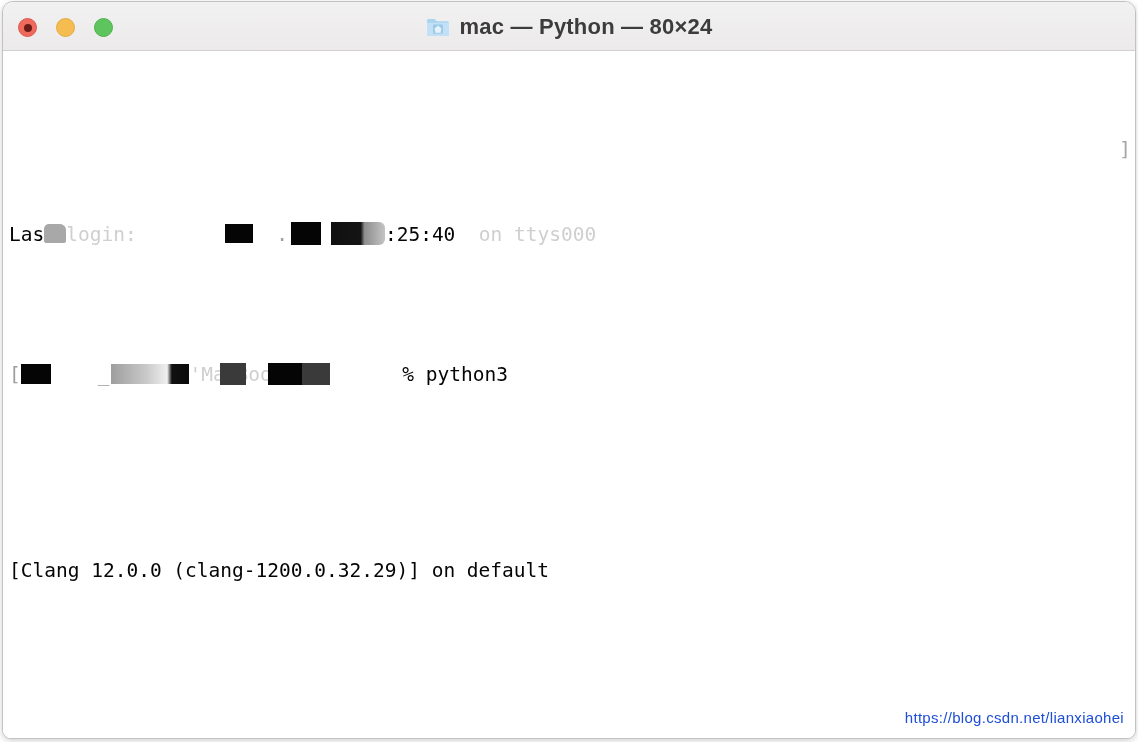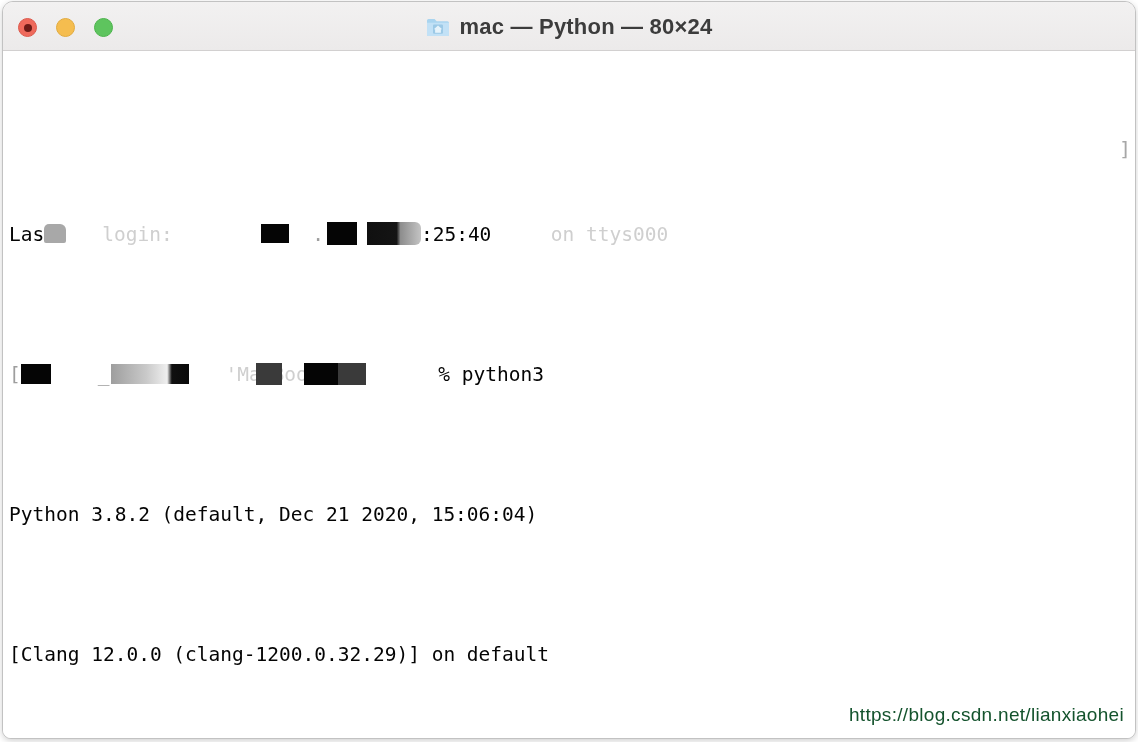--- a/index.html
+++ b/index.html
@@ -143,40 +143,40 @@
   }
   .rfade2 {
     background: linear-gradient(to right, #101010 0%, #141414 55%, #8d8d8d 62%, #c4c4c4 100%);
     border-radius: 0 6px 6px 0;
   }
   .rblob {
     background: #a8a8a8;
     border-radius: 5px 6px 2px 2px;
   }
 
-  .ghost { color: #cfcfcf; margin-left: 36px; }
+  .ghost { color: #cfcfcf; }
   .ghost-dark { color: #9e9e9e; }
 
   .right-bracket {
     position: absolute;
     right: 4px;
     top: 84px;
     font-family: "DejaVu Sans Mono", "Liberation Mono", monospace;
     font-size: 20px;
     line-height: 28px;
     color: #a7a7a7;
   }
 
   .watermark {
     position: absolute;
     right: 11px;
     bottom: 12px;
     font-family: "Liberation Sans", sans-serif;
-    font-size: 19px;
-    color: #14532d;
+    font-size: 15px;
+    color: #1d4ed8;
     letter-spacing: 0.3px;
     user-select: none;
   }
 </style>
 </head>
 <body>
 
 <div id="app">
 
   <div class="window">
@@ -204,21 +204,20 @@
 
       <div class="term-text">
 
         
         <div class="term-line"><span>Las</span><span class="redact rblob" style="width:22px;height:19px;"></span><span class="ghost">login:</span><span class="redact rk" style="width:28px;height:19px;margin-left:88px;"></span><span class="ghost-dark">  .</span><span class="redact rk" style="width:30px;height:23px;margin-left:3px;"></span><span class="redact rfade2" style="width:54px;height:23px;margin-left:10px;"></span><span>:25:40</span><span class="ghost">  on ttys000</span></div>
 
         
         <div class="term-line"><span class="ghost-dark">[</span><span class="redact rk" style="width:30px;height:20px;"></span><span class="ghost-dark">    _</span><span class="redact rfade" style="width:78px;height:20px;margin-left:2px;"></span><span class="ghost">'MacBook-Pro</span><span class="redact rd" style="width:26px;height:22px;margin-left:-110px;"></span><span class="redact rk" style="width:34px;height:22px;margin-left:22px;"></span><span class="redact rd" style="width:28px;height:22px;"></span><span style="margin-left:72px;">% python3</span></div>
 
         
-        <div class="term-line">Python 3.8.2 (default, Dec 21 2020, 15:06:04)</div>
 
         
         <div class="term-line">[Clang 12.0.0 (clang-1200.0.32.29)] on default</div>
 
         
         
 
         
         
 

